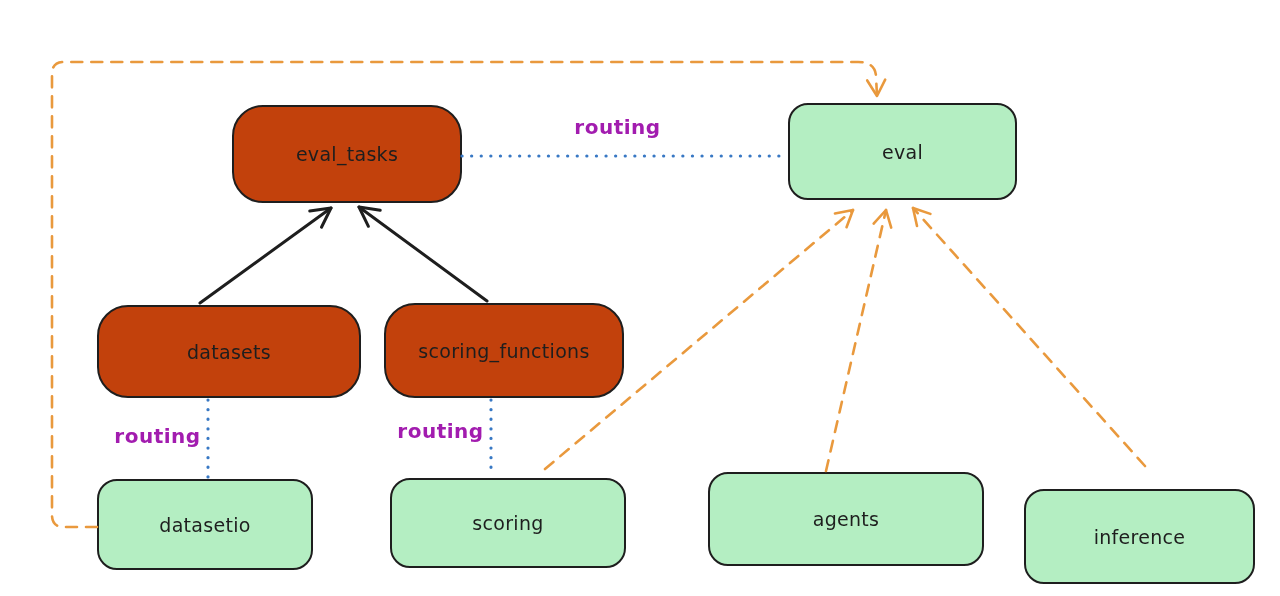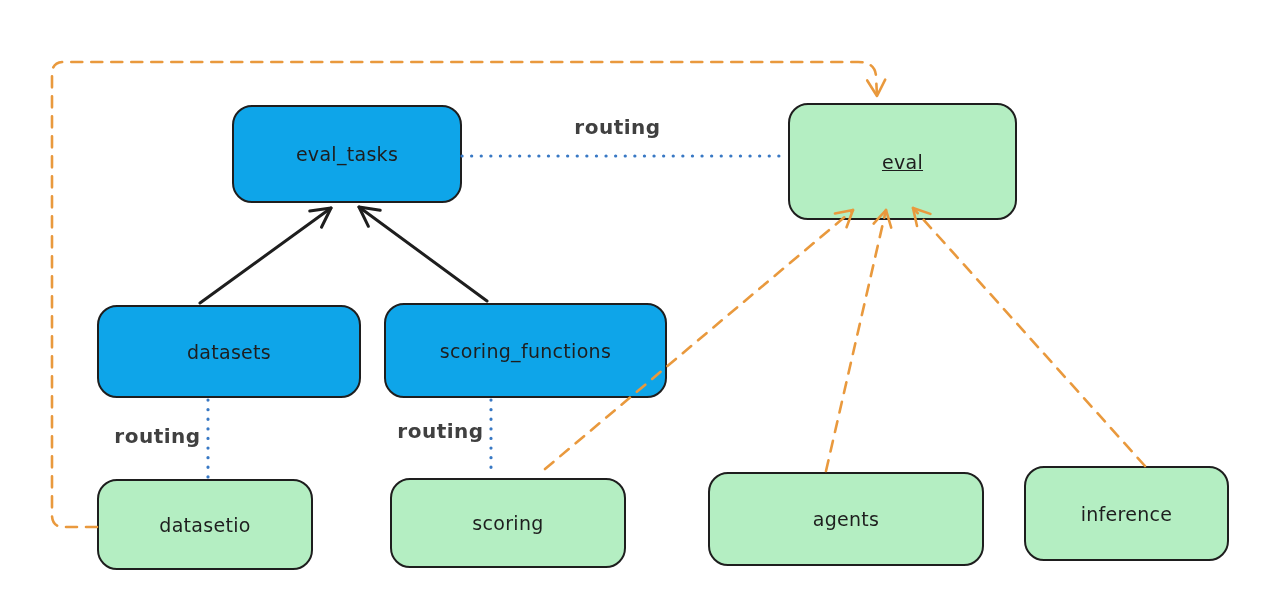--- a/index.html
+++ b/index.html
@@ -10,65 +10,65 @@
   #canvas{position:absolute;inset:0;width:1280px;height:596px;}
   .node{
     position:absolute;
     border:2.5px solid #1e1e1e;
     border-radius:20px;
     display:flex;align-items:center;justify-content:center;
     font-size:19px;color:#1e1e1e;
     letter-spacing:0.3px;
     box-sizing:border-box;
   }
-  .node-blue{background:#0ea5e9;}
+  .node-blue{background:#c2410c;border-radius:31px;}
   .node-green{background:#b4eec2;}
   .edge-label{
     position:absolute;
-    color:#404040;
+    color:#a21caf;
     font-size:20px;font-weight:600;
     text-align:center;
     letter-spacing:0.5px;
   }
   #edges{position:absolute;left:0;top:0;width:1280px;height:596px;pointer-events:none;}
 </style>
 </head>
 <body>
 
 <div id="canvas">
 
   <div class="node node-blue" style="left:232px;top:105px;width:230px;height:98px;">
     <span>eval_tasks</span>
   </div>
 
-  <div class="node node-green" style="left:788px;top:103px;width:229px;height:117px;text-decoration:underline;">
+  <div class="node node-green" style="left:788px;top:103px;width:229px;height:97px;">
     <span>eval</span>
   </div>
 
   <div class="node node-blue" style="left:97px;top:305px;width:264px;height:93px;">
     <span>datasets</span>
   </div>
 
-  <div class="node node-blue" style="left:384px;top:303px;width:283px;height:95px;">
+  <div class="node node-blue" style="left:384px;top:303px;width:240px;height:95px;">
     <span>scoring_functions</span>
   </div>
 
   <div class="node node-green" style="left:97px;top:479px;width:216px;height:91px;">
     <span>datasetio</span>
   </div>
 
   <div class="node node-green" style="left:390px;top:478px;width:236px;height:90px;text-align:right;">
     <span>scoring</span>
   </div>
 
   <div class="node node-green" style="left:708px;top:472px;width:276px;height:94px;">
     <span>agents</span>
   </div>
 
-  <div class="node node-green" style="left:1024px;top:466px;width:205px;height:95px;">
+  <div class="node node-green" style="left:1024px;top:489px;width:231px;height:95px;">
     <span>inference</span>
   </div>
 
   <div class="edge-label" style="left:560px;top:115px;width:115px;">routing</div>
   <div class="edge-label" style="left:110px;top:424px;width:95px;">routing</div>
   <div class="edge-label" style="left:393px;top:419px;width:95px;">routing</div>
 
   <svg id="edges" viewBox="0 0 1280 596" xmlns="http://www.w3.org/2000/svg">
     <defs>
       <marker id="arrow-black" markerUnits="userSpaceOnUse" markerWidth="28" markerHeight="28" refX="24" refY="13" orient="auto">

